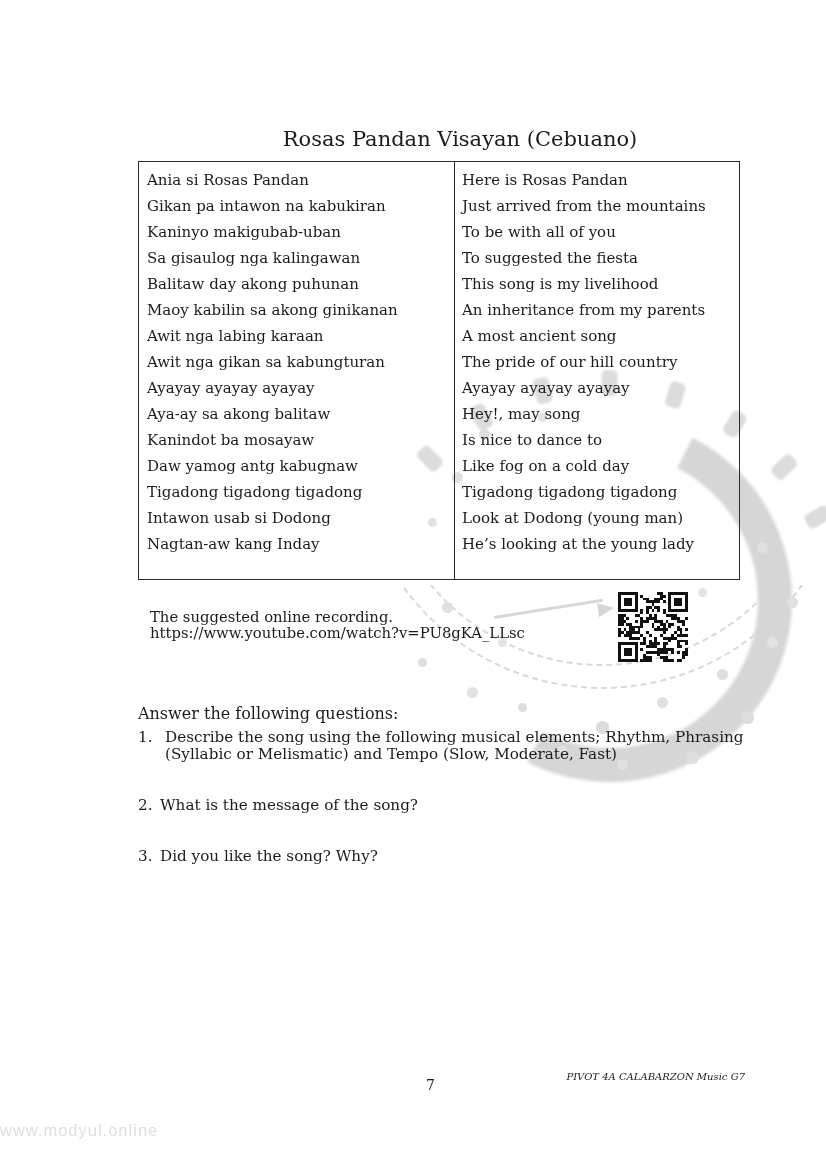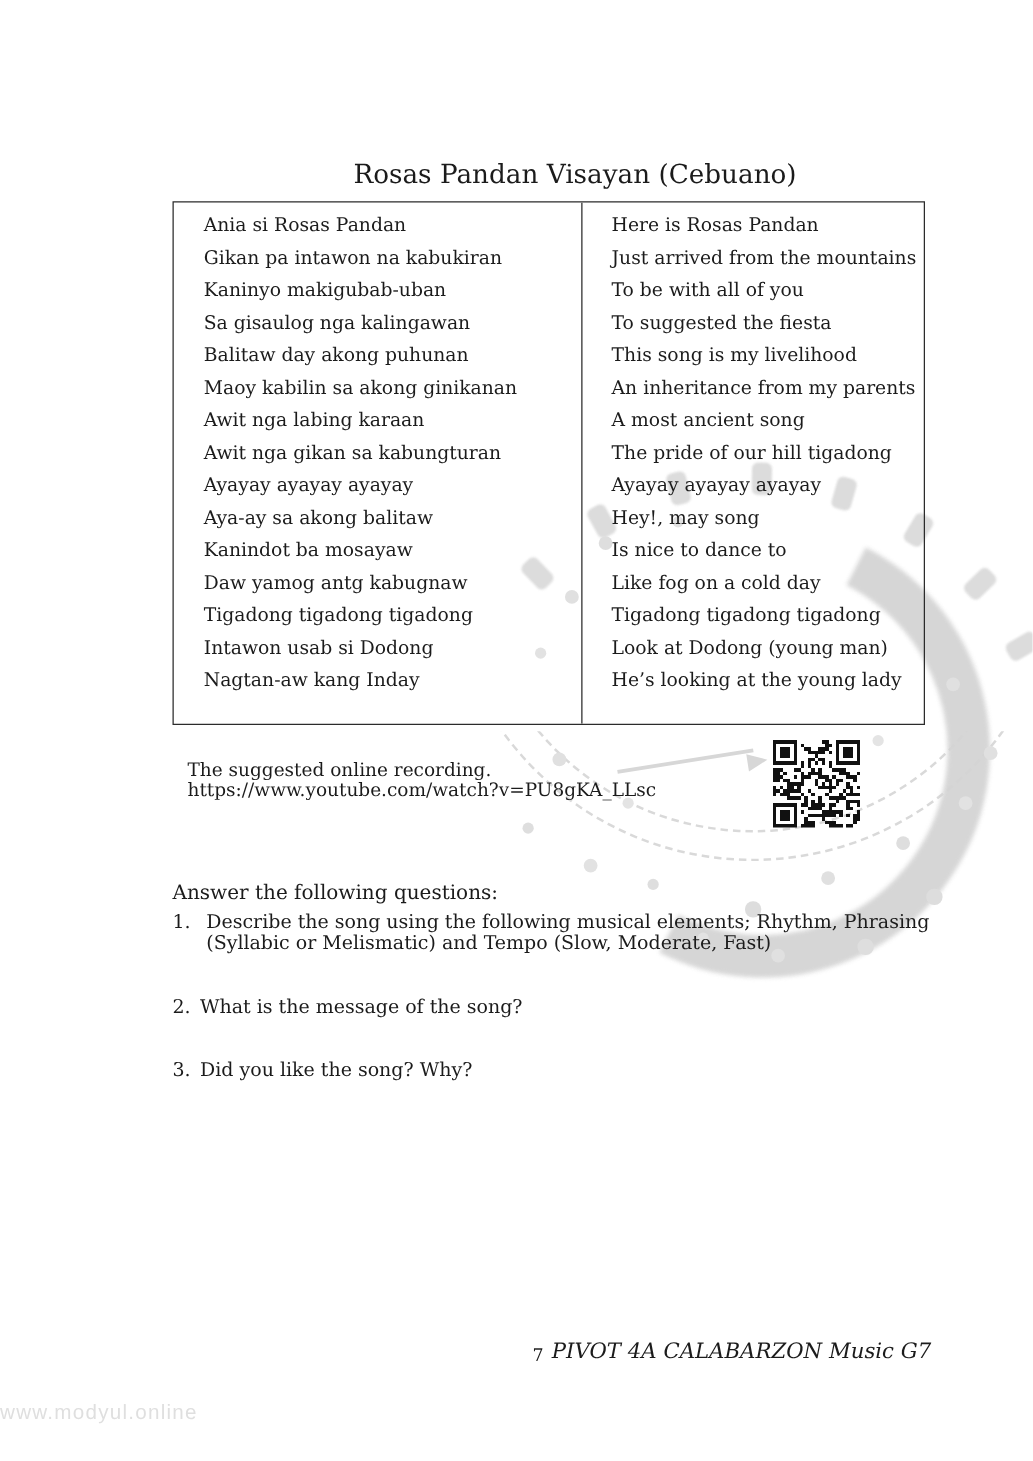--- a/index.html
+++ b/index.html
@@ -38,37 +38,37 @@
       560px 748px 0 2px #e2e2e2,500px 640px 0 2px #e4e4e4,
       455px 475px 0 3px #e0e0e0,430px 520px 0 2px #e2e2e2,
       482px 432px 0 3px #dedede,760px 545px 0 3px #e0e0e0,
       700px 590px 0 2px #e4e4e4,540px 415px 0 2px #e2e2e2;}
   
   .content{position:absolute;inset:0;z-index:1;}
   .doc-title{position:absolute;left:160px;top:127px;width:600px;
     text-align:center;font-size:21px;white-space:nowrap;}
   .lyrics-table{position:absolute;left:138px;top:161px;width:602px;height:419px;
     box-sizing:border-box;border:1.5px solid #2b2b2b;display:flex;overflow:hidden;}
-  .lyrics-col{box-sizing:border-box;padding:5px 6px 0 8px;margin-left:16px;}
+  .lyrics-col{box-sizing:border-box;padding:5px 6px 0 8px;}
   .lyrics-col.ceb{width:316px;border-right:1.5px solid #2b2b2b;}
   .lyrics-col.eng{flex:1;padding-left:7px;}
   .lyric-line{height:26px;line-height:26px;font-size:15px;white-space:nowrap;}
   .recording{position:absolute;left:150px;top:609px;font-size:14.8px;line-height:16.4px;}
   .qr{position:absolute;left:618px;top:592px;width:70px;height:70px;}
   .q-heading{position:absolute;left:138px;top:704px;font-size:16px;}
   .question{position:absolute;left:138px;display:flex;font-size:15.2px;line-height:16.6px;}
   .question .qnum{flex:0 0 auto;}
   .q1{top:729px;width:616px;}
   .q1 .qnum{width:27px;}
   .q2{top:797px;width:616px;}
   .q2 .qnum{width:22px;}
   .q3{top:848px;width:616px;}
   .q3 .qnum{width:22px;}
   .footer-page{position:absolute;left:426px;top:1077px;font-size:14px;}
-  .footer-module{position:absolute;right:81px;top:1071px;font-size:17px;font-style:italic;}
+  .footer-module{position:absolute;right:81px;top:1071px;font-size:10px;font-style:italic;}
   .site-wm{position:absolute;left:0;top:1121px;width:703px;text-align:left;
     font-family:"Liberation Sans","DejaVu Sans",sans-serif;font-size:16.5px;
     color:#dfdfdf;letter-spacing:1px;}
 </style>
 </head>
 <body>
 
 <div class="wm">
   <div class="wm-bandclip">
     <div class="wm-band outer"></div>
@@ -113,21 +113,21 @@
       <div class="lyric-line">Nagtan-aw kang Inday</div>
     </div>
     <div class="lyrics-col eng">
       <div class="lyric-line">Here is Rosas Pandan</div>
       <div class="lyric-line">Just arrived from the mountains</div>
       <div class="lyric-line">To be with all of you</div>
       <div class="lyric-line">To suggested the fiesta</div>
       <div class="lyric-line">This song is my livelihood</div>
       <div class="lyric-line">An inheritance from my parents</div>
       <div class="lyric-line">A most ancient song</div>
-      <div class="lyric-line">The pride of our hill tigadong</div>
+      <div class="lyric-line">The pride of our hill country</div>
       <div class="lyric-line">Ayayay ayayay ayayay</div>
       <div class="lyric-line">Hey!, may song</div>
       <div class="lyric-line">Is nice to dance to</div>
       <div class="lyric-line">Like fog on a cold day</div>
       <div class="lyric-line">Tigadong tigadong tigadong</div>
       <div class="lyric-line">Look at Dodong (young man)</div>
       <div class="lyric-line">He’s looking at the young lady</div>
     </div>
   </div>
 

